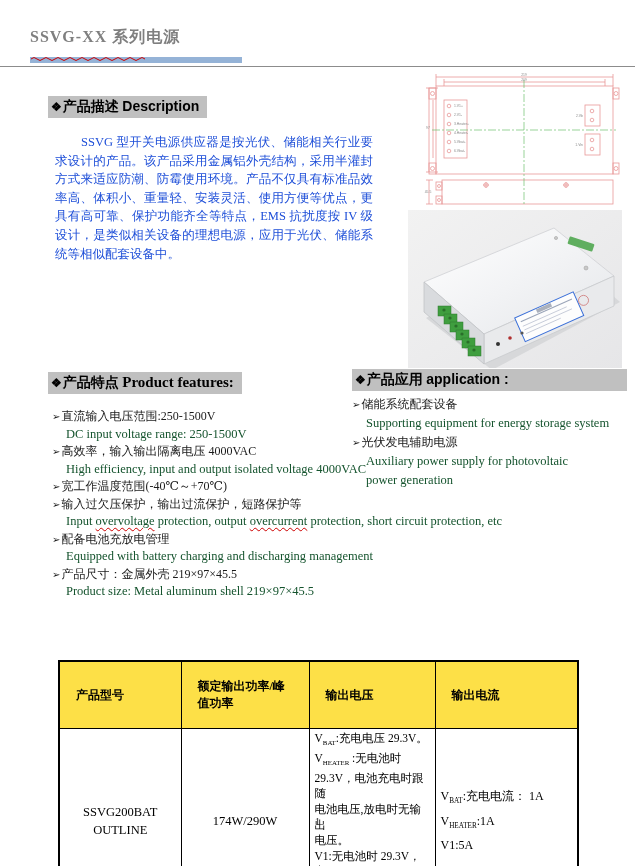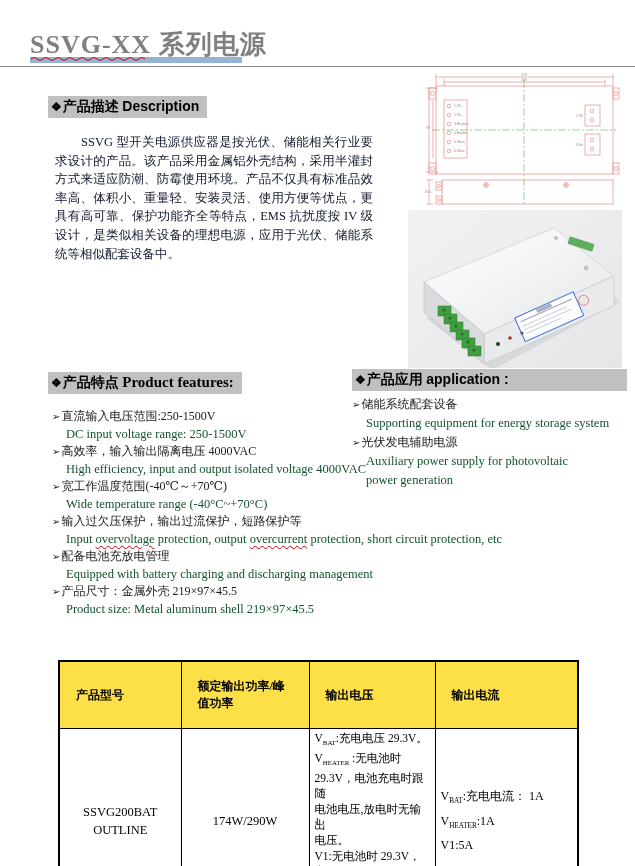--- a/index.html
+++ b/index.html
@@ -2,40 +2,40 @@
 <html><head>
 <meta charset="utf-8">
 <style>
   html,body{margin:0;padding:0;background:#fff;}
   .page{
     position:relative;width:635px;height:866px;background:#ffffff;overflow:hidden;
     font-family:"Liberation Serif","DejaVu Serif",serif;color:#000;
   }
   
   .doc-title{
-    position:absolute;left:30px;top:27px;font-size:26px;font-weight:bold;
+    position:absolute;left:30px;top:27px;font-size:16px;font-weight:bold;
     color:#7f7f7f;letter-spacing:1px;font-family:"Liberation Serif","DejaVu Serif",serif;
   }
   .title-bar{position:absolute;left:30px;top:57px;width:212px;height:6px;background:#95b3d7;}
   .title-wavy{position:absolute;left:31px;top:55px;}
   .head-rule{position:absolute;left:0;top:66px;width:635px;height:1px;background:#8c8c8c;}
   
   .sec-head{
     position:absolute;background:#c0c0c0;padding:2px 8px 2px 3px;
     font-weight:bold;font-size:14px;line-height:17px;white-space:nowrap;
   }
   .sec-head .bullet{font-size:12px;margin-right:1px;}
   .sec-head .zh{font-family:"Liberation Sans","DejaVu Sans",sans-serif;}
   .sec-head .en-sans{font-family:"Liberation Sans","DejaVu Sans",sans-serif;}
   .sec-head .en-serif{font-family:"Liberation Serif","DejaVu Serif",serif;font-size:15px;}
   
   .desc-par{
     position:absolute;left:55px;top:133px;width:318px;
     font-size:12.5px;line-height:18.6px;text-align:justify;text-indent:26px;
-    color:#0f172a;
+    color:#1d4ed8;
   }
   
   .list-col{position:absolute;font-size:12px;}
   .li-zh{line-height:17.5px;color:#1a1a1a;white-space:nowrap;}
   .li-zh .arrow{font-size:10px;margin-right:1px;}
   .li-en{line-height:17.5px;padding-left:14px;font-size:12.5px;white-space:nowrap;color:#14532d;}
   .app-col .li-zh,.app-col .li-en{line-height:19px;}
   .wavy{text-decoration:underline;text-decoration-style:wavy;text-decoration-color:#cc0000;
         text-decoration-thickness:1px;text-underline-offset:2px;}
   
@@ -216,21 +216,20 @@
   <div class="sec-head" style="left:48px;top:372px;text-align:right;">
     <span class="bullet">❖</span><span class="zh">产品特点</span>
     <span class="en-serif">Product features:</span>
   </div>
   <div id="features-list" class="list-col" style="left:52px;top:408px;width:540px;">
       <div class="li-zh"><span class="arrow">➢</span>直流输入电压范围:250-1500V</div>
       <div class="li-en">DC input voltage range: 250-1500V</div>
       <div class="li-zh"><span class="arrow">➢</span>高效率，输入输出隔离电压 4000VAC</div>
       <div class="li-en">High efficiency, input and output isolated voltage 4000VAC</div>
       <div class="li-zh"><span class="arrow">➢</span>宽工作温度范围(-40℃～+70℃)</div>
-      <div class="li-en">Wide temperature range (-40°C~+70°C)</div>
       <div class="li-zh"><span class="arrow">➢</span>输入过欠压保护，输出过流保护，短路保护等</div>
       <div class="li-en">Input <span class="wavy">overvoltage</span> protection, output <span class="wavy">overcurrent</span> protection, short circuit protection, etc</div>
       <div class="li-zh"><span class="arrow">➢</span>配备电池充放电管理</div>
       <div class="li-en">Equipped with battery charging and discharging management</div>
       <div class="li-zh"><span class="arrow">➢</span>产品尺寸：金属外壳 219×97×45.5</div>
       <div class="li-en">Product size: Metal aluminum shell 219×97×45.5</div>
     </div>
 
   <div class="sec-head" style="left:352px;top:369px;width:264px;">
     <span class="bullet">❖</span><span class="zh">产品应用</span>

